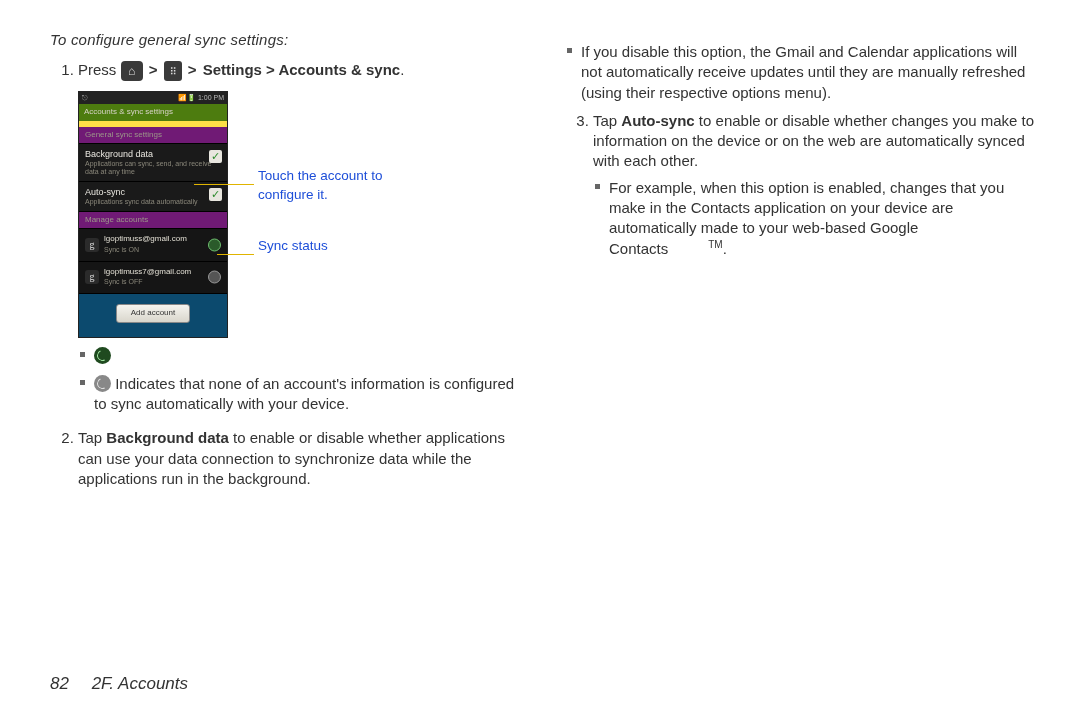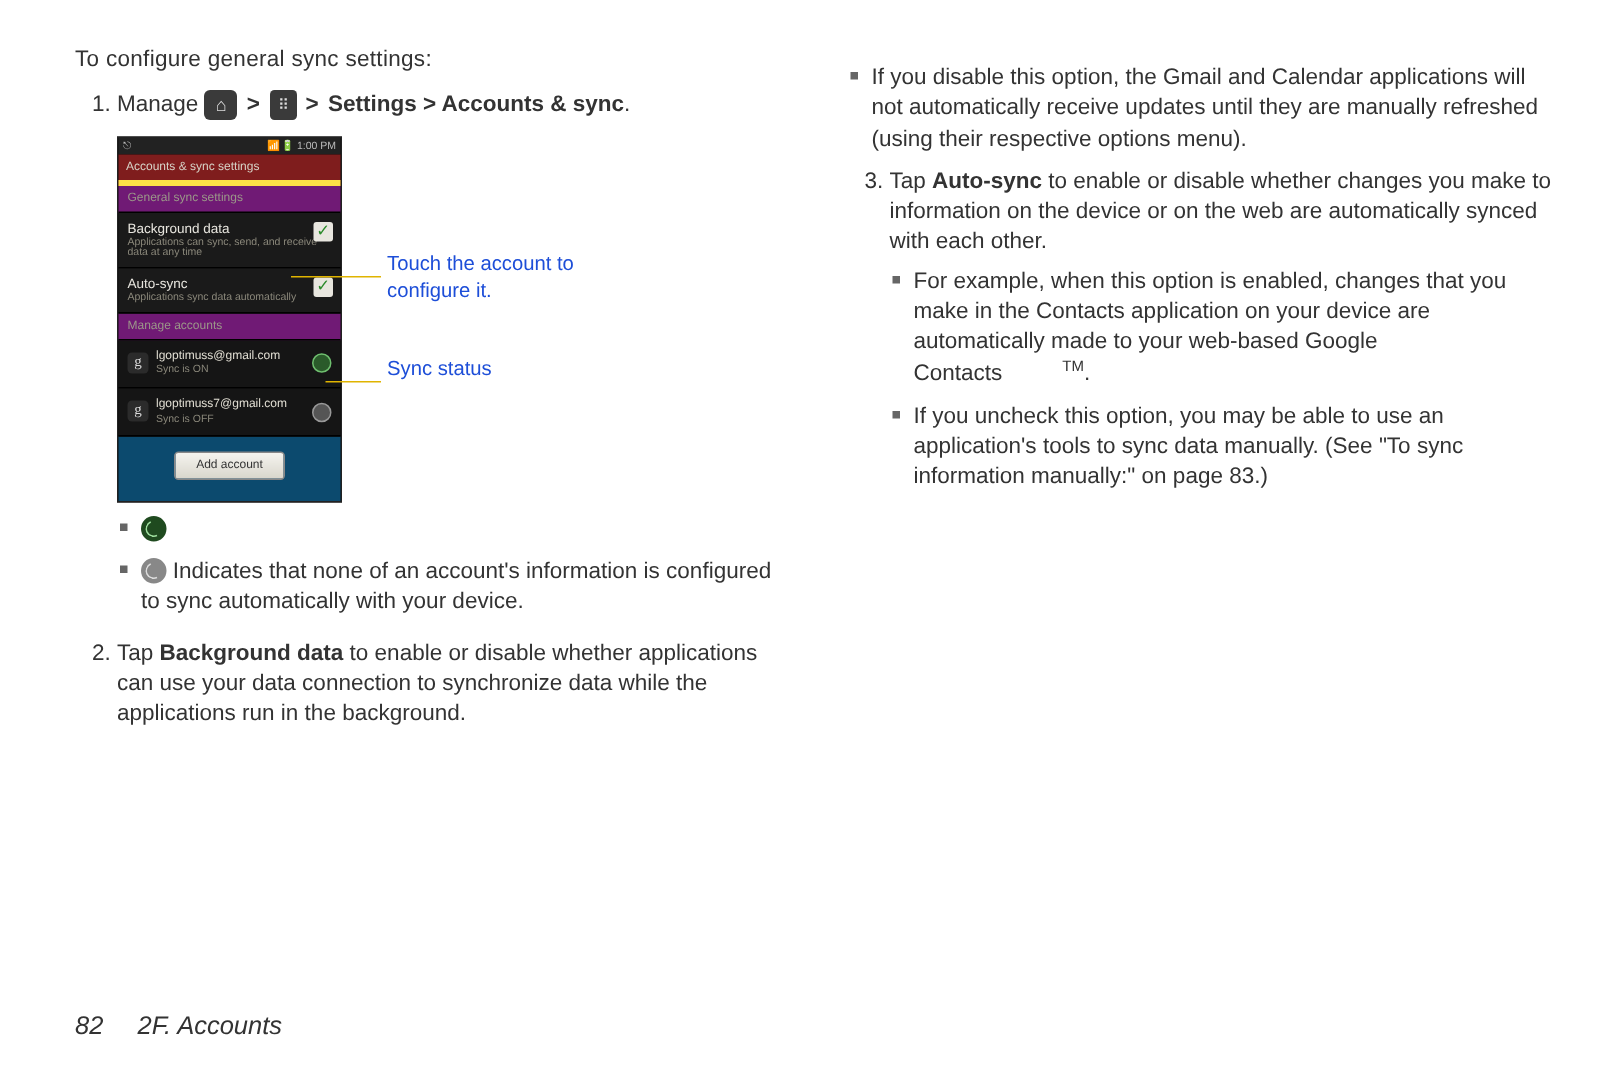--- a/index.html
+++ b/index.html
@@ -17,20 +17,21 @@
     display: flex;
     gap: 40px;
   }
   .col {
     flex: 1;
     line-height: 1.35;
   }
   .intro {
     margin-bottom: 10px;
     letter-spacing: 0.2px;
+    font-style: italic;
   }
   ol.main-list {
     list-style: decimal;
     padding-left: 28px;
     margin: 0;
   }
   ol.main-list > li {
     margin-bottom: 14px;
   }
   .step1-line { margin-bottom: 10px; }
@@ -74,25 +75,25 @@
   .statusbar {
     background: #222;
     color: #bbb;
     font-size: 7px;
     text-align: right;
     padding: 1px 3px;
     display: flex;
     justify-content: space-between;
   }
   .ph-title {
-    background: #7f1d1d;
+    background: #4d7c0f;
     color: #d7d3c7;
     padding: 3px 5px;
     font-size: 8px;
-    border-bottom: 4px solid #fde047;
+    border-bottom: 6px solid #fde047;
   }
   .ph-sub {
     background: #701a75;
     color: #9b9789;
     padding: 3px 6px;
     font-size: 8px;
     border-bottom: 1px solid #000;
   }
   .ph-row {
     background: #1a1a1a;
@@ -222,21 +223,21 @@
 <body>
 
 <div class="columns">
 
   <div class="col">
     <div class="intro">To configure general sync settings:</div>
 
     <ol class="main-list">
       <li>
         <div class="step1-line">
-          <span>Manage</span>
+          <span>Press</span>
           <span class="icon home-icon">⌂</span>
           <span class="angle">&gt;</span>
           <span class="icon apps-icon">⠿</span>
           <span class="angle">&gt;</span>
           <span class="bold">Settings &gt; Accounts &amp; sync</span><span>.</span>
         </div>
 
         <div class="phone-wrap">
 
           <div class="phone">
@@ -310,21 +311,20 @@
     </ul>
 
     <ol class="main-list" start="3">
       <li>
         <span>Tap </span><span class="bold">Auto-sync</span><span> to enable or disable whether changes you make to information on the device or on the web are automatically synced with each other.</span>
 
         <ul class="sub-bullets">
           <li>
             <span>For example, when this option is enabled, changes that you make in the Contacts application on your device are automatically made to your web-based Google Contacts</span><span class="tm">TM</span><span>.</span>
           </li>
-          <li>If you uncheck this option, you may be able to use an application's tools to sync data manually. (See "To sync information manually:" on page 83.)</li>
         </ul>
       </li>
     </ol>
   </div>
 </div>
 
 <div class="footer">
   <span class="pn">82</span>
   <span>2F. Accounts</span>
 </div>

